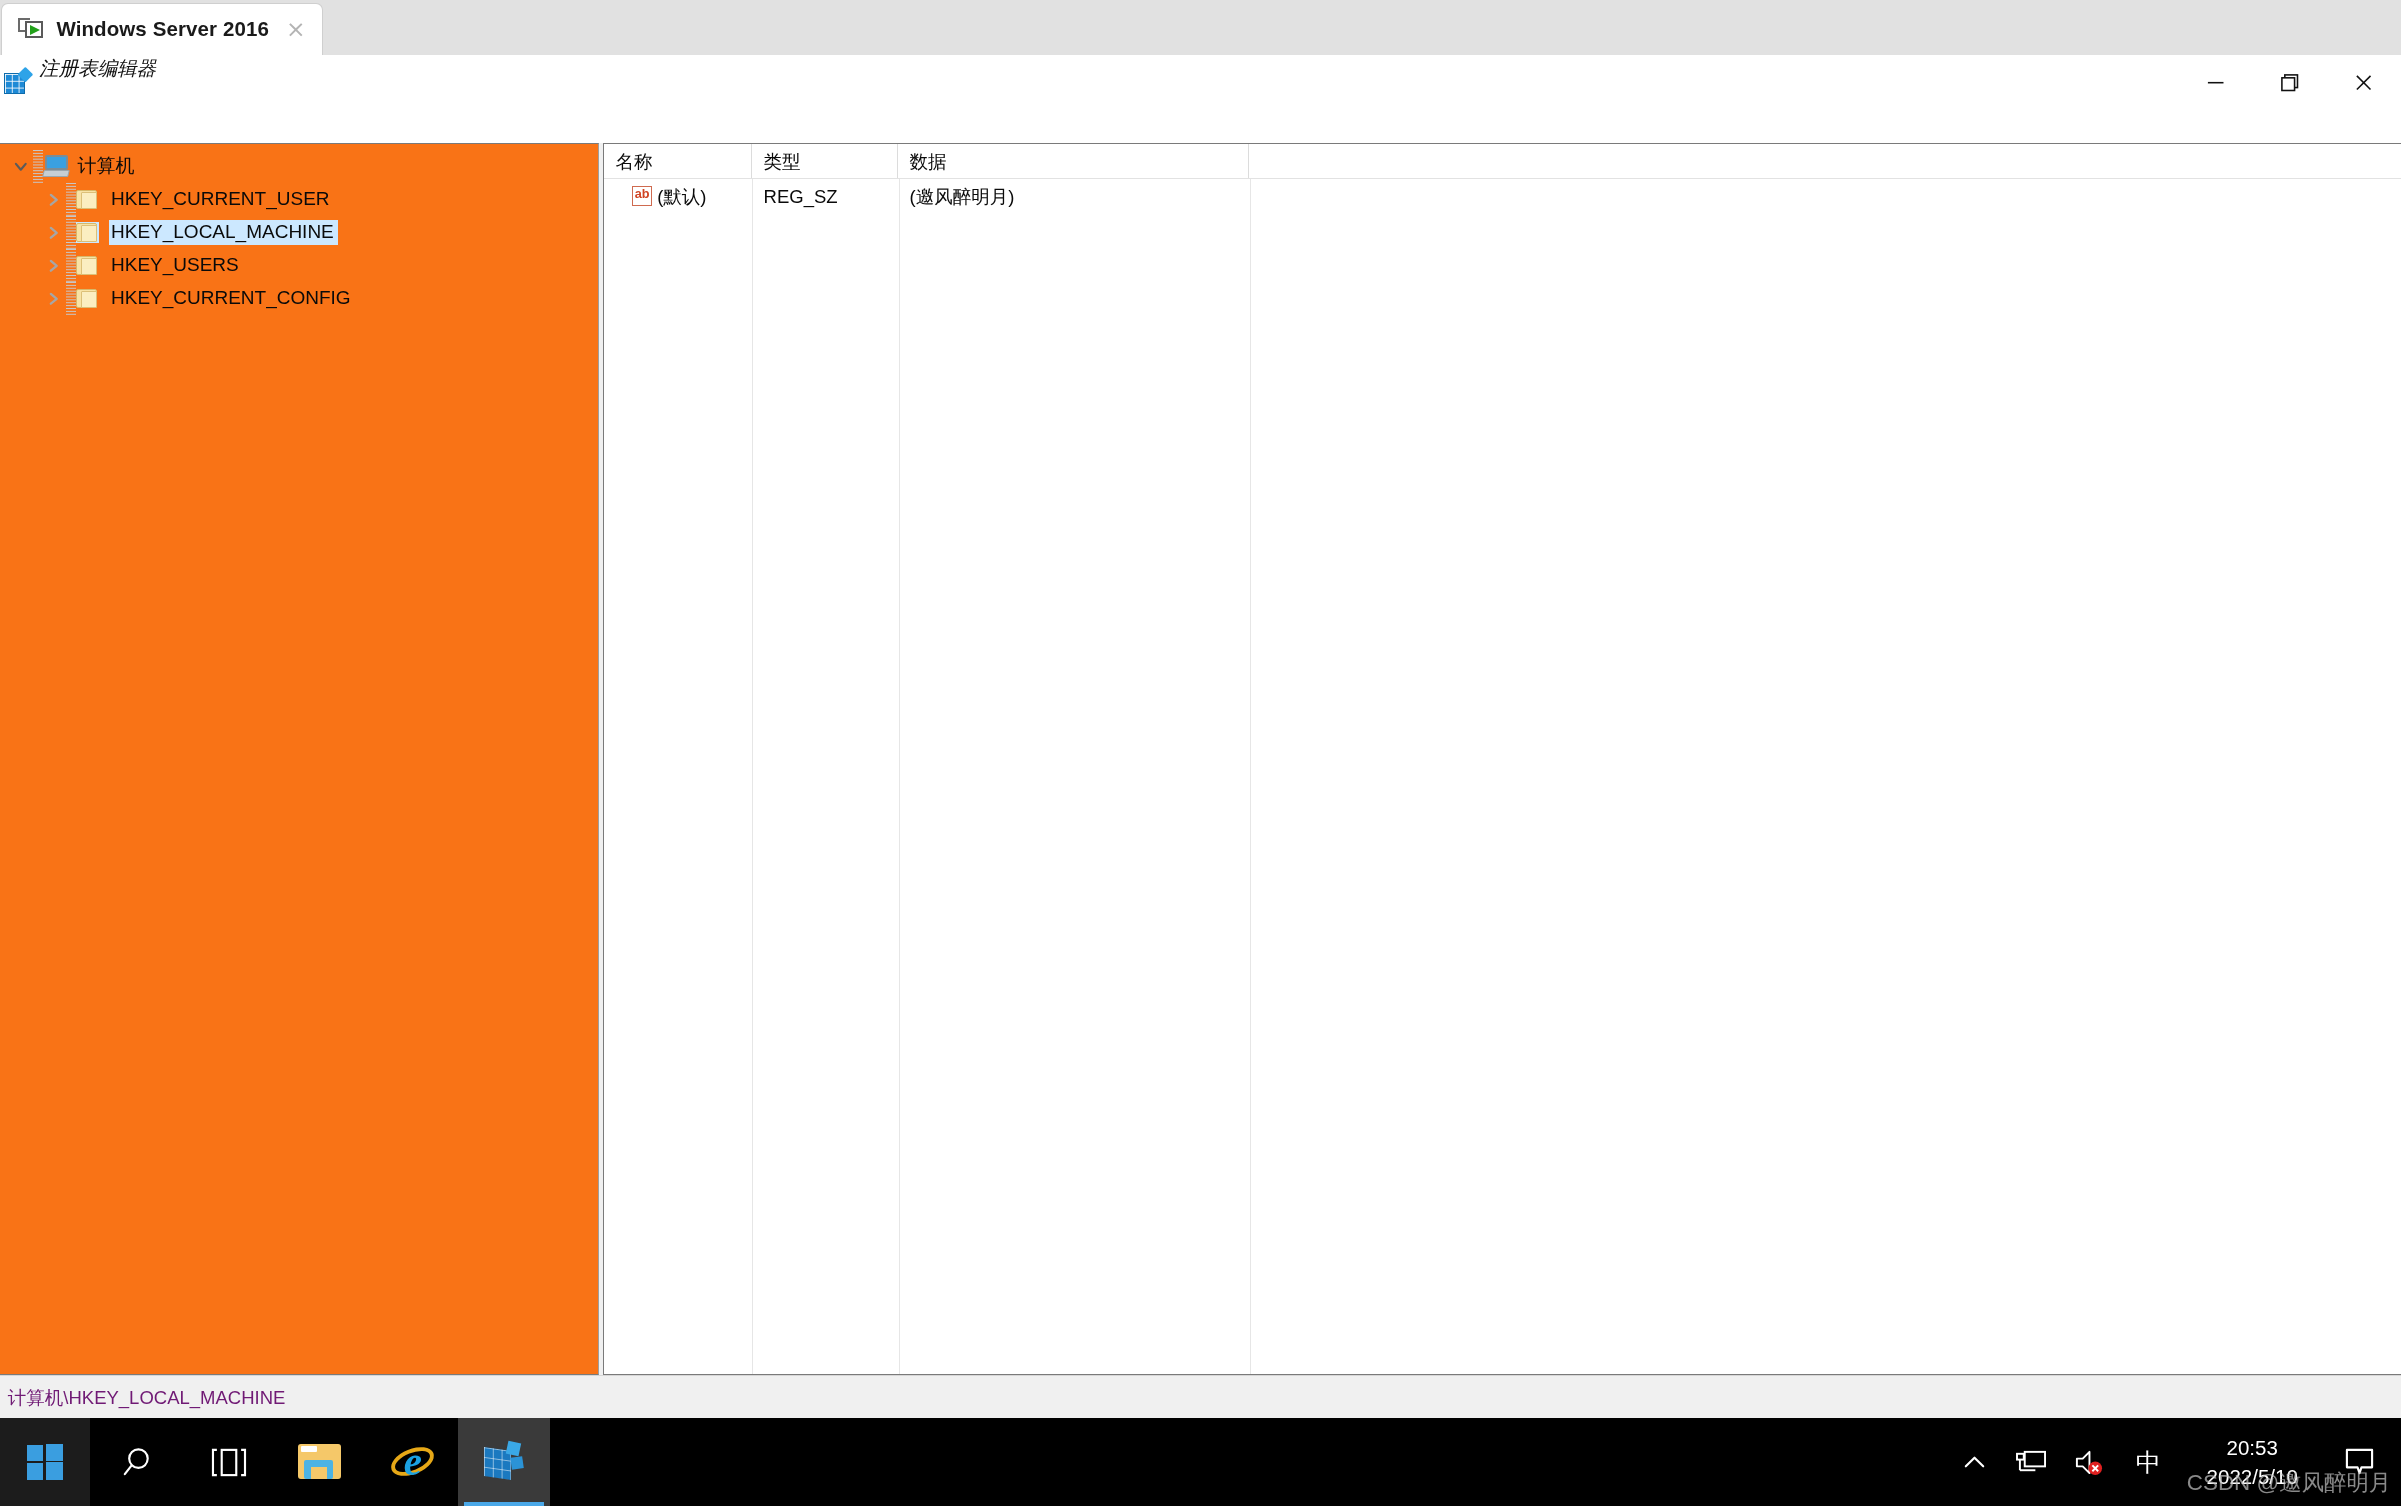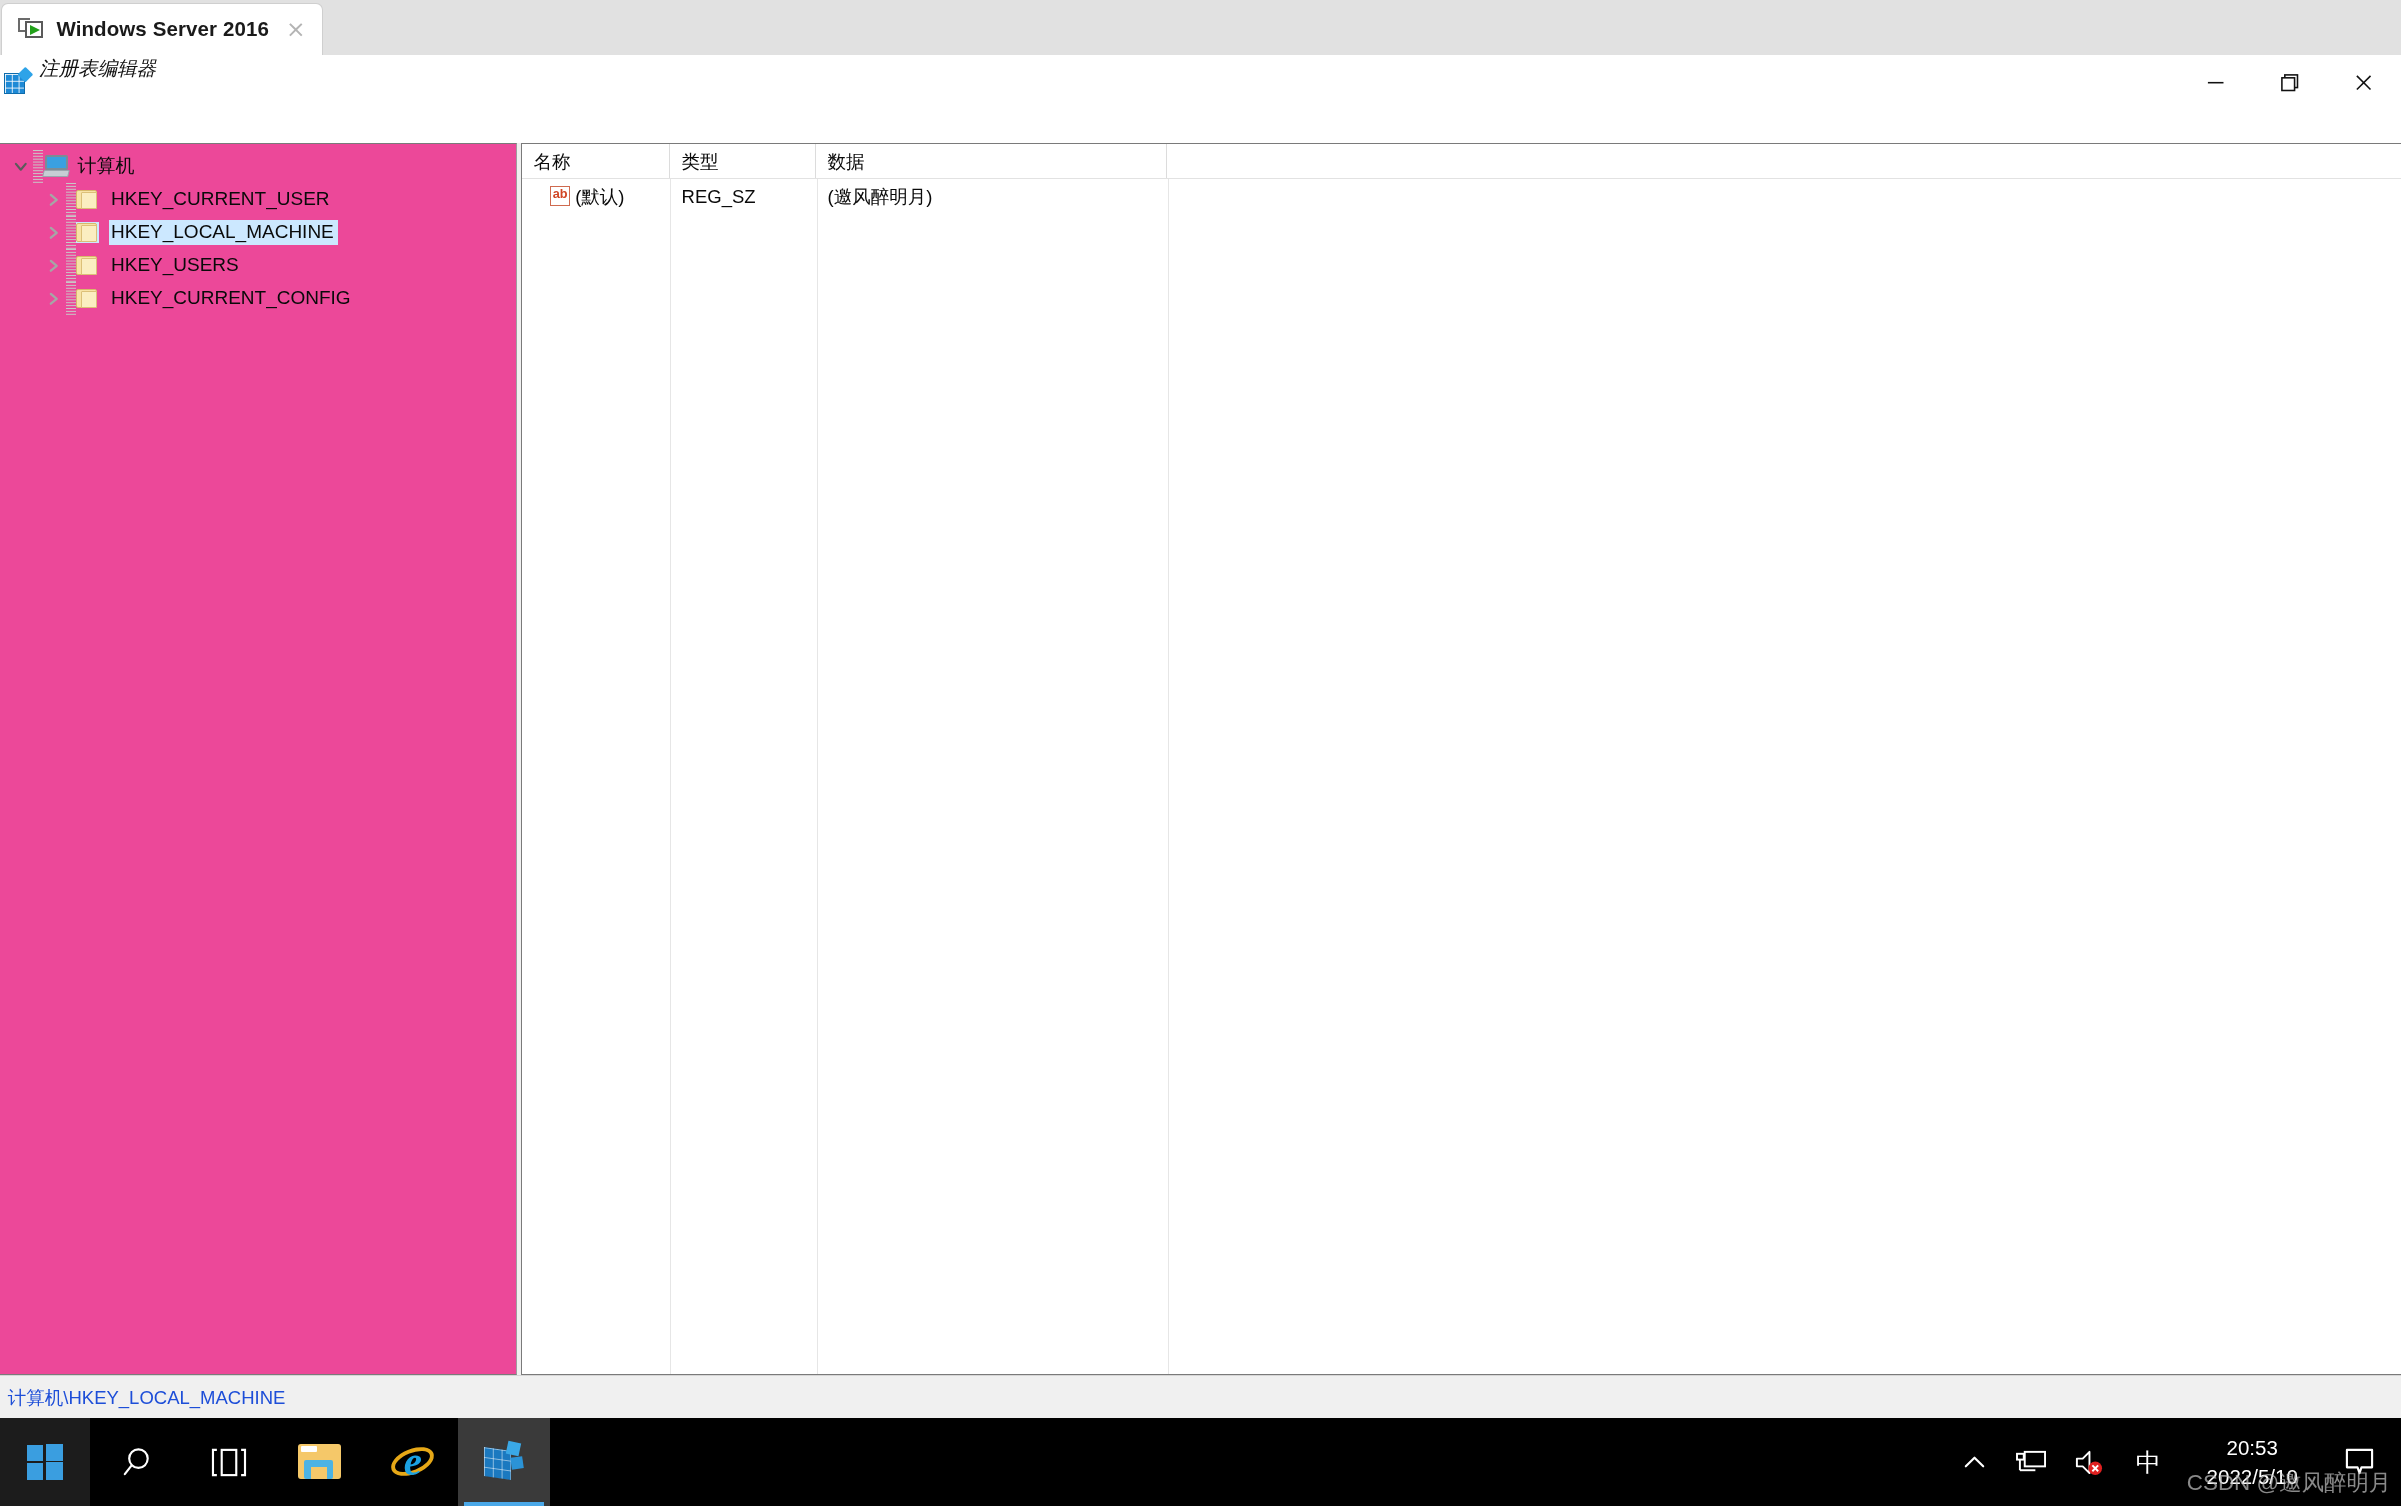--- a/index.html
+++ b/index.html
@@ -94,21 +94,21 @@
     font-size: 18.5px; color: #0a0a0a; padding: 2.9px 8.8px; white-space: nowrap;
     cursor: default;
   }
 
   
   .regbody {
     position: absolute; left: 0; top: 88px; right: 0; bottom: 44px;
     display: flex; background: #ffffff;
   }
   .tree-pane {
-    width: 517px; background: #ec4899;
+    width: 599px; background: #f97316;
     border-top: 1px solid #7a7a7a;
     border-right: 1px solid #9e9e9e;
     border-bottom: 1px solid #7a7a7a;
     overflow: hidden; position: relative;
   }
   .splitter {
     width: 3.9px; background: #f0f0f0;
   }
   .list-pane {
     flex: 1; background: #ffffff;
@@ -199,21 +199,21 @@
   .lv-gridlines { position: absolute; left: 0; top: 35px; bottom: 0; right: 0; pointer-events: none; }
   .lv-gridlines i {
     position: absolute; top: 0; bottom: 0; width: 1px; background: #e6e6e6;
   }
 
   
   .statusbar {
     position: absolute; left: 0; bottom: 0; width: 2401px; height: 44px;
     background: #f0f0f0; border-top: 1px solid #d6d6d6;
     display: flex; align-items: center; padding-left: 7.8px;
-    font-size: 18.5px; color: #1d4ed8;
+    font-size: 18.5px; color: #701a75;
   }
 
   
   .taskbar {
     position: absolute; left: 0; bottom: 0; width: 2401px; height: 88px;
     background: #000000; display: flex; align-items: stretch;
   }
   .tb-start {
     width: 90px; background: #1c1c1c; display: flex; align-items: center;
     justify-content: center; cursor: pointer;

